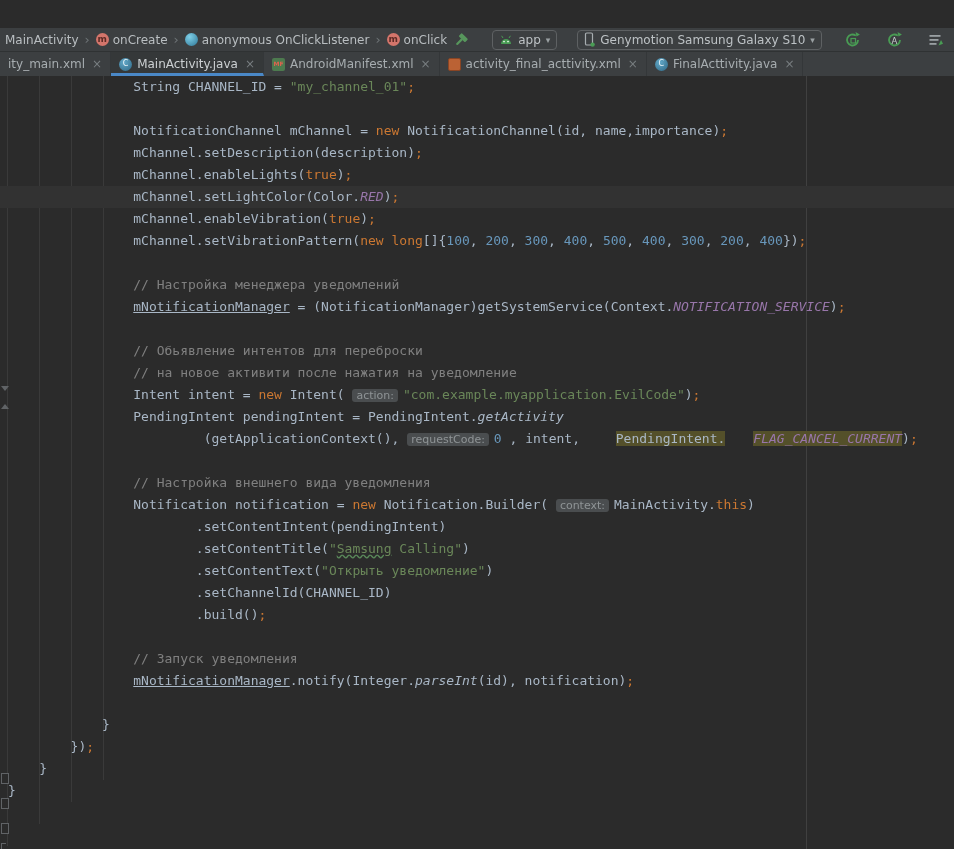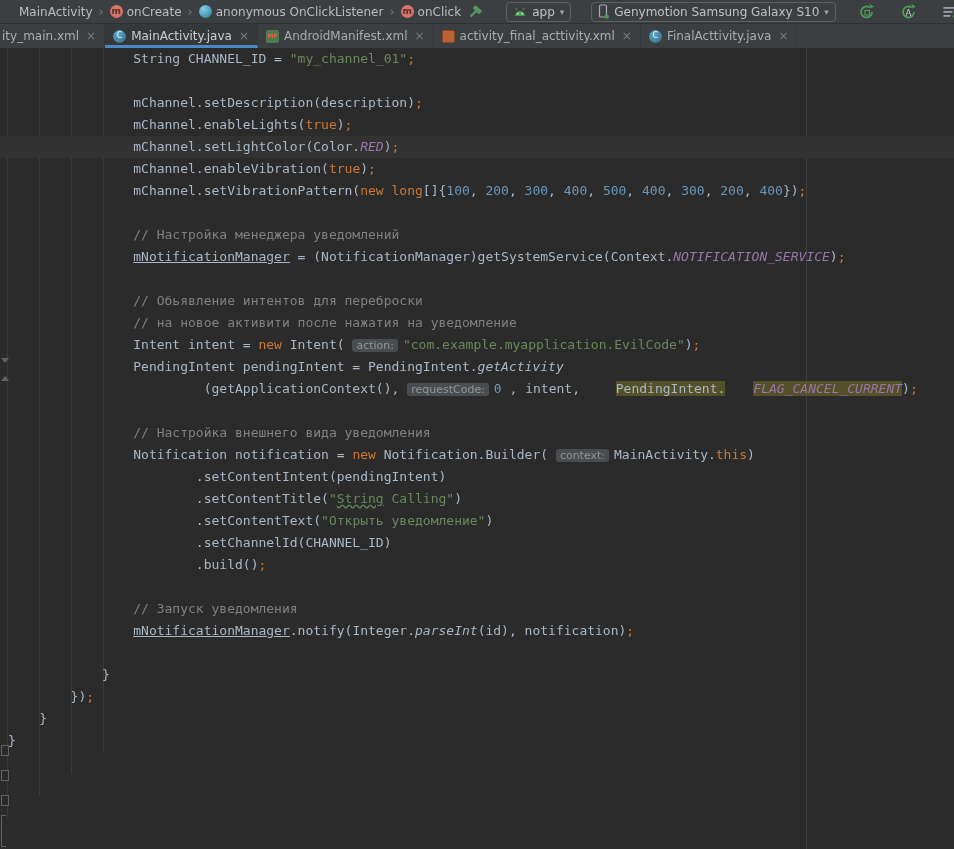--- a/index.html
+++ b/index.html
@@ -1,19 +1,19 @@
 <!DOCTYPE html>
 <html><head>
 <meta charset="utf-8">
 <style>
   html,body{margin:0;padding:0;background:#2b2b2b;width:954px;height:849px;overflow:hidden;
     font-family:"DejaVu Sans",sans-serif;}
   
   .toolbar{height:23px;background:#3c3f41;border-bottom:1px solid #2f3233;display:flex;
-    align-items:center;padding:0 16px;white-space:nowrap;}
+    align-items:center;padding:0 2px;white-space:nowrap;margin-top:28px;}
   .crumbs{display:flex;align-items:center;gap:2px;color:#b9bec1;font-size:12px;}
   .crumb{display:flex;align-items:center;gap:4px;padding:0 3px;cursor:default;}
   .crumb-sep{color:#6e7477;font-size:13px;margin:0 1px;}
   .mini-icon{width:13px;height:13px;border-radius:50%;display:inline-flex;align-items:center;
     justify-content:center;font-size:9px;line-height:1;}
   .method-icon{background:#d4756b;color:#5d2b26;font-weight:bold;}
   .anon-class-icon{background:radial-gradient(circle at 35% 30%,#7fd0e8,#2e7696);}
   .toolbar-right{margin-left:auto;display:flex;align-items:center;gap:20px;padding-right:0;}
   .tb-btn{width:22px;height:20px;display:flex;align-items:center;justify-content:center;}
   .select-box{display:flex;align-items:center;gap:5px;border:1px solid #5e6163;border-radius:4px;
@@ -150,21 +150,21 @@
       <svg width="16" height="16" viewBox="0 0 16 16">
         <path d="M2 12a6 6 0 0 1 12 0z" fill="#9aa0a3"></path>
         <path d="M8 11L11.5 6" stroke="#3c3f41" stroke-width="1.4"></path>
         <path d="M12 11l3 3" stroke="#9aa0a3" stroke-width="1.6"></path>
       </svg>
     </span>
   </div>
 </div>
 
 <div class="tabbar">
-  <div class="tab" style="padding-left:2px">
+  <div class="tab" style="padding-left:8px">
     <span>ity_main.xml</span>
     <span class="tab-close">×</span>
   </div>
   <div class="tab selected">
     <span class="file-icon java-class-icon">C</span>
     <span>MainActivity.java</span>
     <span class="tab-close">×</span>
   </div>
   <div class="tab">
     <span class="file-icon manifest-file-icon">MF</span>
@@ -205,39 +205,40 @@
   <div class="fold" style="top:747px">
       <div class="fold-sq"></div>
     </div>
   <div class="fold" style="top:767px">
       <div class="fold-bracket"></div>
     </div>
 
   <div class="code-layer">
       <div class="code-line"><span class="d">                String CHANNEL_ID = </span><span class="s">"my_channel_01"</span><span class="semi">;</span></div>
       <div class="code-line"></div>
+      <div class="code-line"><span class="d">                NotificationChannel mChannel = </span><span class="k">new</span><span class="d"> NotificationChannel(id, name,importance)</span><span class="semi">;</span></div>
       <div class="code-line"><span class="d">                mChannel.setDescription(description)</span><span class="semi">;</span></div>
       <div class="code-line"><span class="d">                mChannel.enableLights(</span><span class="k">true</span><span class="d">)</span><span class="semi">;</span></div>
       <div class="code-line current"><span class="d">                mChannel.setLightColor(Color.</span><span class="sf">RED</span><span class="d">)</span><span class="semi">;</span></div>
       <div class="code-line"><span class="d">                mChannel.enableVibration(</span><span class="k">true</span><span class="d">)</span><span class="semi">;</span></div>
       <div class="code-line"><span class="d">                mChannel.setVibrationPattern(</span><span class="k">new</span><span class="d"> </span><span class="k">long</span><span class="d">[]{</span><span class="n">100</span><span class="d">, </span><span class="n">200</span><span class="d">, </span><span class="n">300</span><span class="d">, </span><span class="n">400</span><span class="d">, </span><span class="n">500</span><span class="d">, </span><span class="n">400</span><span class="d">, </span><span class="n">300</span><span class="d">, </span><span class="n">200</span><span class="d">, </span><span class="n">400</span><span class="d">})</span><span class="semi">;</span></div>
       <div class="code-line"></div>
       <div class="code-line"><span class="c">                // Настройка менеджера уведомлений</span></div>
       <div class="code-line"><span class="d">                </span><span class="u">mNotificationManager</span><span class="d"> = (NotificationManager)getSystemService(Context.</span><span class="sf">NOTIFICATION_SERVICE</span><span class="d">)</span><span class="semi">;</span></div>
       <div class="code-line"></div>
       <div class="code-line"><span class="c">                // Обьявление интентов для переброски</span></div>
       <div class="code-line"><span class="c">                // на новое активити после нажатия на уведомление</span></div>
       <div class="code-line"><span class="d">                Intent intent = </span><span class="k">new</span><span class="d"> Intent( </span><span class="h">action:</span><span class="s">"com.example.myapplication.EvilCode"</span><span class="d">)</span><span class="semi">;</span></div>
       <div class="code-line"><span class="d">                PendingIntent pendingIntent = PendingIntent.</span><span class="sm">getActivity</span></div>
       <div class="code-line"><span class="d">                         (getApplicationContext(), </span><span class="h">requestCode:</span><span class="n">0</span><span class="d"> , intent, </span><span class="d hl">PendingIntent.</span><span class="sf hl">FLAG_CANCEL_CURRENT</span><span class="d">)</span><span class="semi">;</span></div>
       <div class="code-line"></div>
       <div class="code-line"><span class="c">                // Настройка внешнего вида уведомления</span></div>
       <div class="code-line"><span class="d">                Notification notification = </span><span class="k">new</span><span class="d"> Notification.Builder( </span><span class="h">context:</span><span class="d">MainActivity.</span><span class="k">this</span><span class="d">)</span></div>
       <div class="code-line"><span class="d">                        .setContentIntent(pendingIntent)</span></div>
-      <div class="code-line"><span class="d">                        .setContentTitle(</span><span class="s">"</span><span class="s ty">String</span><span class="s"> Calling"</span><span class="d">)</span></div>
+      <div class="code-line"><span class="d">                        .setContentTitle(</span><span class="s">"</span><span class="s ty">Samsung</span><span class="s"> Calling"</span><span class="d">)</span></div>
       <div class="code-line"><span class="d">                        .setContentText(</span><span class="s">"Открыть уведомление"</span><span class="d">)</span></div>
       <div class="code-line"><span class="d">                        .setChannelId(CHANNEL_ID)</span></div>
       <div class="code-line"><span class="d">                        .build()</span><span class="semi">;</span></div>
       <div class="code-line"></div>
       <div class="code-line"><span class="c">                // Запуск уведомления</span></div>
       <div class="code-line"><span class="d">                </span><span class="u">mNotificationManager</span><span class="d">.notify(Integer.</span><span class="sm">parseInt</span><span class="d">(id), notification)</span><span class="semi">;</span></div>
       <div class="code-line"></div>
       <div class="code-line"><span class="d">            }</span></div>
       <div class="code-line"><span class="d">        })</span><span class="semi">;</span></div>
       <div class="code-line"><span class="d">    }</span></div>

